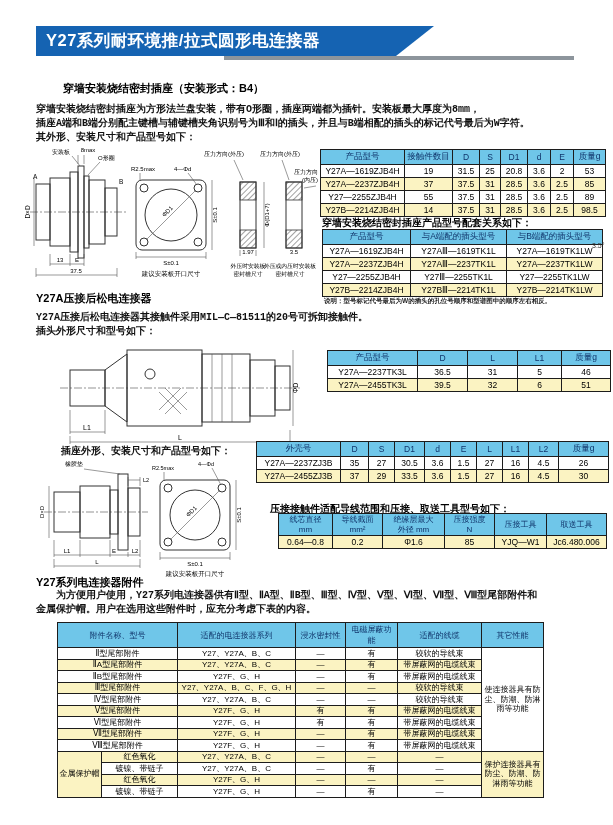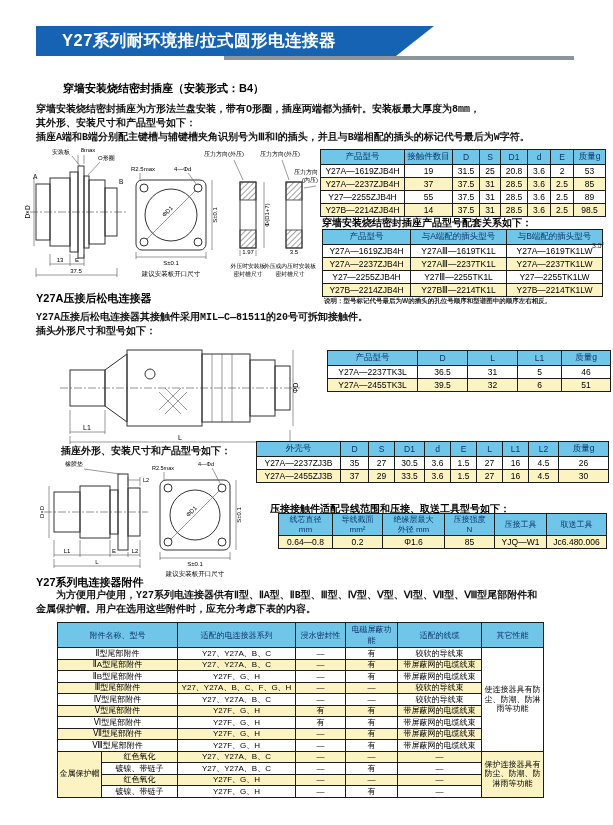--- a/index.html
+++ b/index.html
@@ -4,21 +4,21 @@
 <style>
   *{margin:0;padding:0;box-sizing:border-box}
   html,body{background:#ffffff}
   body{font-family:"Liberation Sans","DejaVu Sans",sans-serif;}
   #page{position:relative;width:613px;height:825px;background:#fff;overflow:hidden;}
   .abs{position:absolute;}
   
   #banner{left:36px;top:26px;width:398px;height:30px;background:#1563b2;
           clip-path:polygon(0 0,100% 0,calc(100% - 38px) 100%,0 100%);
           display:flex;align-items:center;}
-  #banner span{color:#fff;font-weight:bold;font-size:16.5px;padding-left:26px;letter-spacing:.5px;white-space:nowrap;text-align:center;}
+  #banner span{color:#fff;font-weight:bold;font-size:16.5px;padding-left:10px;letter-spacing:.5px;white-space:nowrap;text-align:center;}
   #banner-shadow{left:224px;top:56px;width:350px;height:4px;background:#8d959c;}
   
   .h1{font-size:11px;font-weight:bold;color:#000;white-space:nowrap;}
   .cap{font-size:10px;font-weight:bold;color:#000;white-space:nowrap;}
   .body-text{font-size:10px;font-weight:bold;color:#111;line-height:14px;white-space:nowrap;font-family:Liberation Mono, monospace;}
   .note{font-size:6.5px;font-weight:bold;color:#222;white-space:nowrap;}
   .stray{font-size:7px;color:#333;}
   
   table.tbl{border-collapse:collapse;table-layout:fixed;background:#fff;}
   .tbl th,.tbl td{border:1px solid #1c1c1c;text-align:center;vertical-align:middle;overflow:hidden;}
@@ -46,22 +46,22 @@
 <div id="page">
 
   <div class="abs" id="banner">
     <span>Y27系列耐环境推/拉式圆形电连接器</span>
   </div>
   <div class="abs" id="banner-shadow"></div>
 
   <div class="abs h1" style="left:36px;top:81px;margin-left:27px;">穿墙安装烧结密封插座（安装形式：B4）</div>
   <div class="abs" style="left:36px;top:103px;">
     <div class="body-text">穿墙安装烧结密封插座为方形法兰盘安装，带有O形圈，插座两端都为插针。安装板最大厚度为8mm，</div>
+    <div class="body-text">插座A端和B端分别配主键槽与辅键槽夹角识别号为Ⅲ和Ⅰ的插头，并且与B端相配的插头的标记代号最后为W字符。</div>
     <div class="body-text">其外形、安装尺寸和产品型号如下：</div>
-    <div class="body-text">插座A端和B端分别配主键槽与辅键槽夹角识别号为Ⅲ和Ⅰ的插头，并且与B端相配的插头的标记代号最后为W字符。</div>
   </div>
 
   <svg class="abs" style="left:28px;top:142px;" width="290" height="148" viewBox="0 0 290 148">
     <defs>
       <pattern id="hatchp" width="4" height="4" patternUnits="userSpaceOnUse" patternTransform="rotate(45)">
         <line x1="0" y1="0" x2="0" y2="4" stroke="#444" stroke-width="1"></line>
       </pattern>
     </defs>
     <line class="cl" x1="2" y1="70" x2="100" y2="70"></line>
     <rect class="ln" x="8" y="42" width="14" height="56"></rect>

